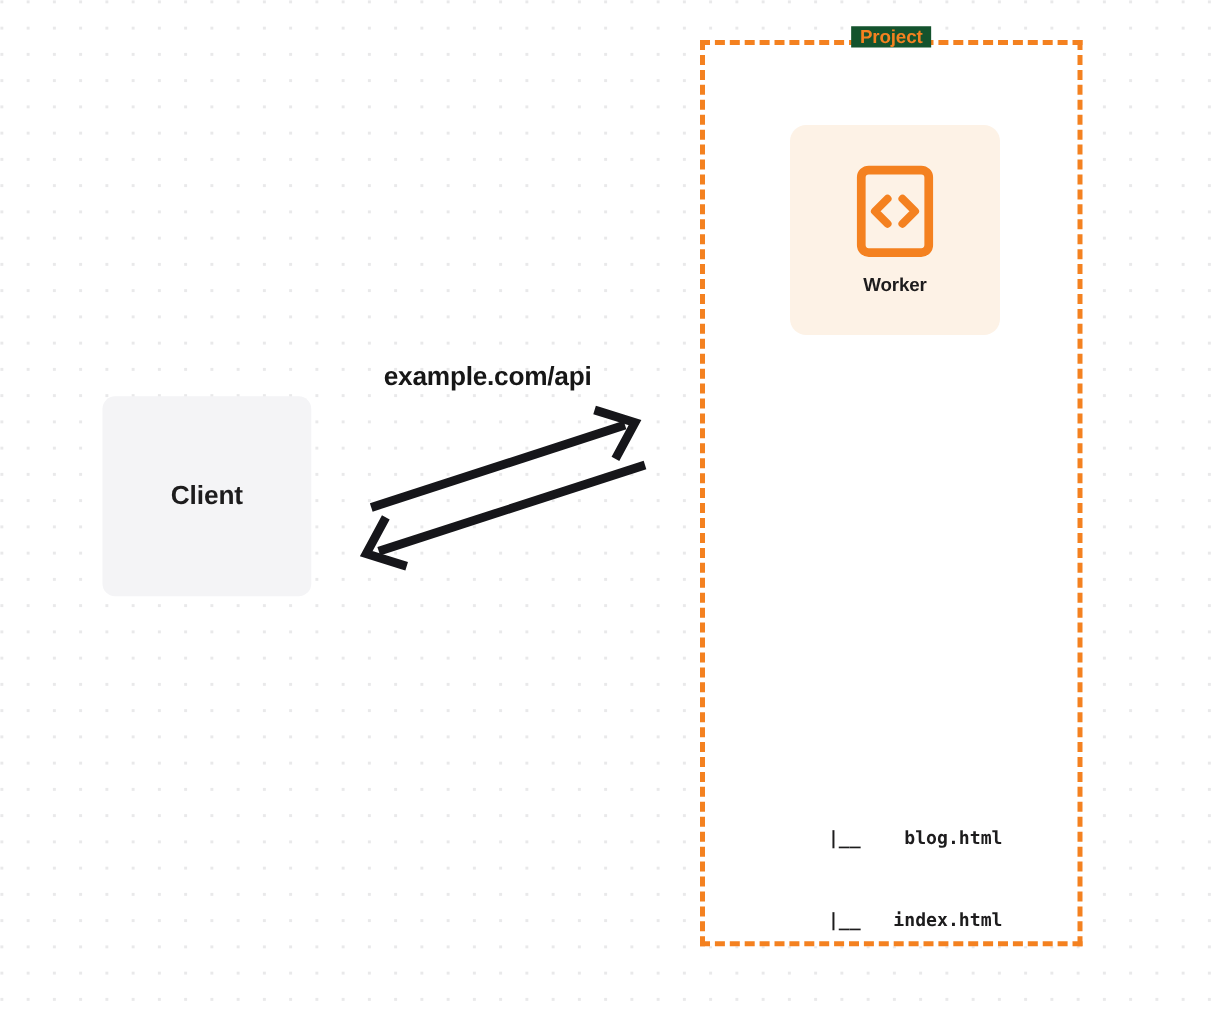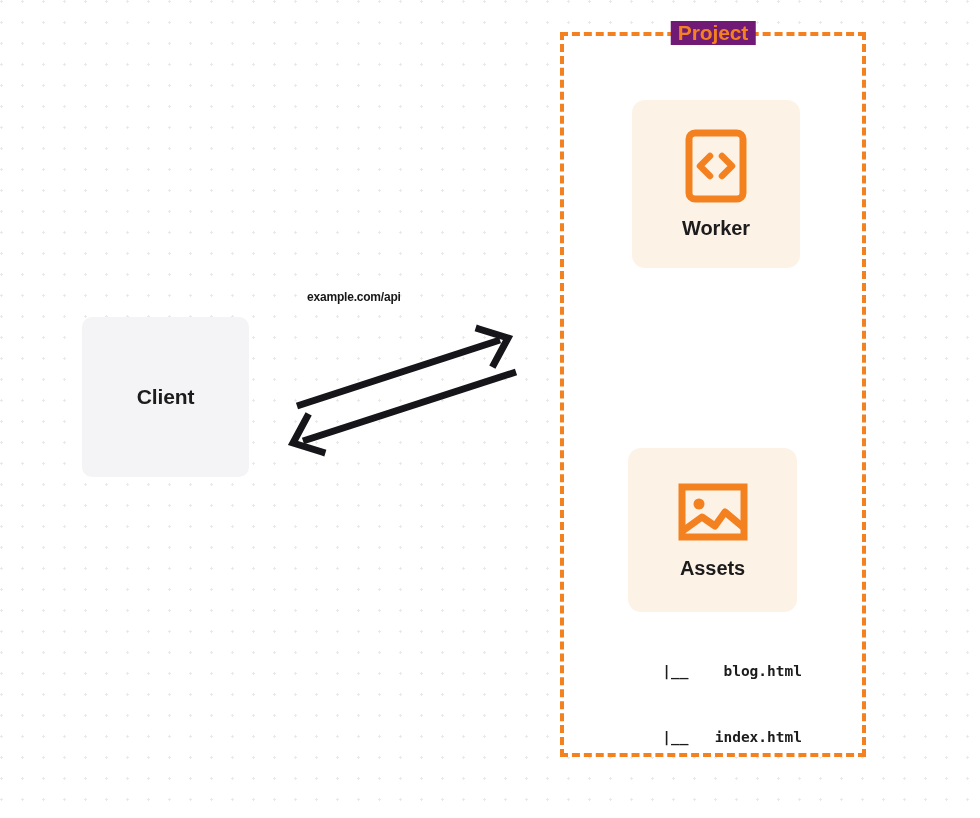--- a/index.html
+++ b/index.html
@@ -37,21 +37,21 @@
     font-weight: bold;
     color: #1d1c1d;
     letter-spacing: -0.1px;
   }
 
   
   #request-label {
     position: absolute;
     left: 307px;
     top: 290px;
-    font-size: 12px;
+    font-size: 21px;
     font-weight: bold;
     color: #171717;
     letter-spacing: -0.2px;
     white-space: nowrap;
   }
 
   
   #arrows-layer {
     position: absolute;
     left: 0;
@@ -70,23 +70,23 @@
     height: 725px;
     box-sizing: border-box;
     background: #ffffff;
     border: 4px dashed #f48120;
   }
   #project-title {
     position: absolute;
     left: 50%;
     top: -15px;
     transform: translateX(-50%);
-    background: #701a75;
+    background: #14532d;
     padding: 0 7px;
-    font-size: 21px;
+    font-size: 15px;
     font-weight: bold;
     color: #f48120;
     letter-spacing: -0.1px;
     white-space: nowrap;
   }
 
   
   .service-card {
     position: absolute;
     background: #fdf2e6;
@@ -106,21 +106,21 @@
     left: 628px;
     top: 448px;
     width: 169px;
     height: 164px;
   }
   .service-card .card-icon {
     line-height: 0;
     margin-bottom: 14px;
   }
   .service-card .card-label {
-    font-size: 20px;
+    font-size: 15px;
     font-weight: bold;
     color: #1d1c1d;
     letter-spacing: -0.1px;
   }
 
   
   #assets-file-tree {
     position: absolute;
     left: 600px;
     top: 616px;
@@ -167,30 +167,20 @@
     <span class="card-icon">
       <svg width="62" height="74" viewBox="0 0 62 74" xmlns="http://www.w3.org/2000/svg">
         <rect x="4" y="4" width="54" height="66" rx="6" ry="6" fill="none" stroke="#f48120" stroke-width="7"></rect>
         <polyline points="25,27 15,37 25,47" fill="none" stroke="#f48120" stroke-width="6.5" stroke-linecap="round" stroke-linejoin="round"></polyline>
         <polyline points="37,27 47,37 37,47" fill="none" stroke="#f48120" stroke-width="6.5" stroke-linecap="round" stroke-linejoin="round"></polyline>
       </svg>
     </span>
     <span class="card-label">Worker</span>
   </div>
 
-  <div id="assets-card" class="service-card">
-    <span class="card-icon">
-      <svg width="70" height="62" viewBox="0 0 70 62" xmlns="http://www.w3.org/2000/svg">
-        <rect x="4" y="6" width="62" height="50" fill="none" stroke="#f48120" stroke-width="7"></rect>
-        <circle cx="21" cy="23" r="5.5" fill="#f48120"></circle>
-        <polyline points="6,49 24,36 37,45 47,31 65,46" fill="none" stroke="#f48120" stroke-width="7" stroke-linecap="round" stroke-linejoin="round"></polyline>
-      </svg>
-    </span>
-    <span class="card-label">Assets</span>
-  </div>
 
   <div id="assets-file-tree">
     <span class="tree-row">|__    blog.html</span>
     <span class="tree-row">|__   index.html</span>
     
   </div>
 
 </div>
 
 </body></html>

